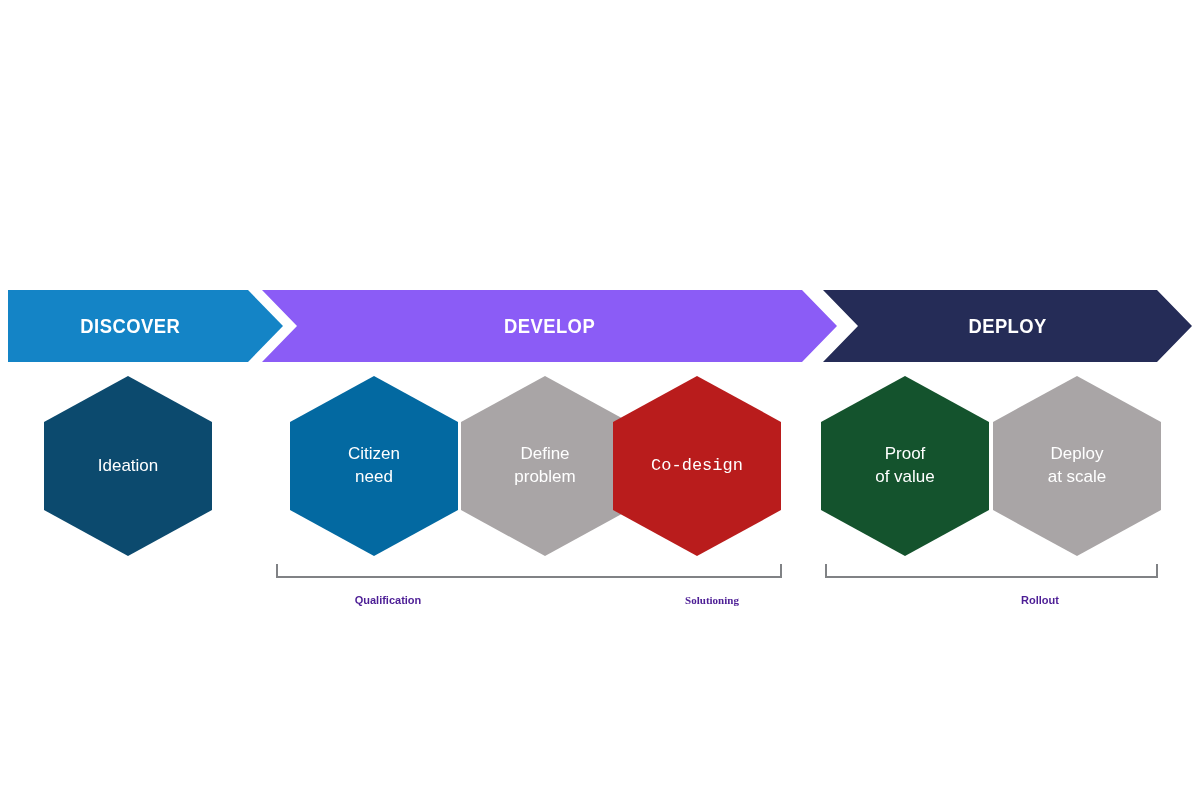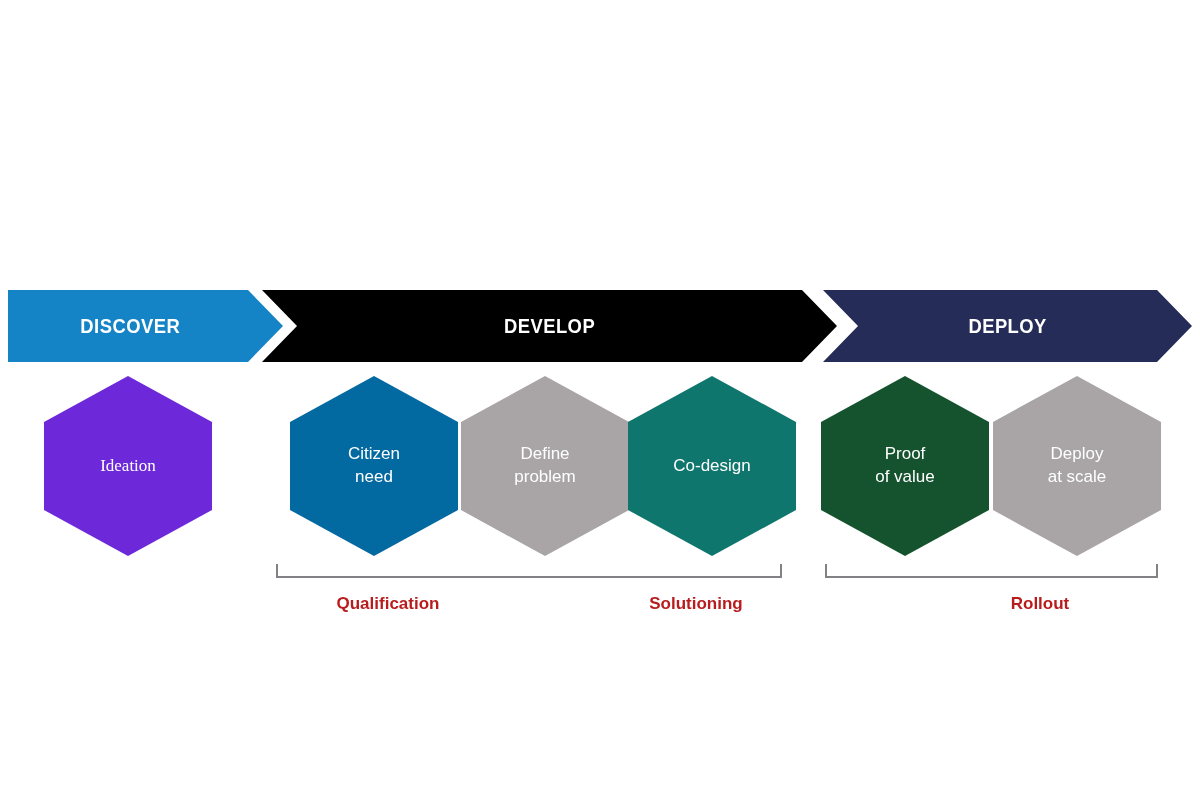--- a/index.html
+++ b/index.html
@@ -58,60 +58,60 @@
     box-sizing:border-box;
   }
   #bracket-develop{left:276px;width:506px;}
   #bracket-deploy{left:825px;width:333px;}
 
   .stage-label{
     position:absolute;
     top:594px;
     transform:translateX(-50%);
     font-weight:bold;
-    font-size:17px;
-    color:#b91c1c;
+    font-size:11px;
+    color:#4c1d95;
     white-space:nowrap;
   }
   #label-qualification{left:388px;}
-  #label-solutioning{left:696px;}
+  #label-solutioning{left:712px;font-family:Liberation Serif, serif;}
   #label-rollout{left:1040px;}
 </style>
 </head>
 <body>
 
 <div class="stage">
 
   <div class="arrow first" id="arrow-discover" style="background-color: rgb(20, 132, 198);">
     <span class="lbl">DISCOVER</span>
   </div>
 
-  <div class="arrow notched" id="arrow-develop" style="background-color: #000000;">
+  <div class="arrow notched" id="arrow-develop" style="background-color: #8b5cf6;">
     <span class="lbl">DEVELOP</span>
   </div>
 
   <div class="arrow notched" id="arrow-deploy" style="background-color: rgb(37, 44, 87);">
     <span class="lbl">DEPLOY</span>
   </div>
 
-  <div class="hex" style="left: 44px; background-color: #6d28d9; font-family: Liberation Serif, serif;">
+  <div class="hex" style="left: 44px; background-color: #0c4a6e;">
     <span>Ideation</span>
   </div>
 
   <div class="hex" style="left: 290px; background-color: #0369a1;">
     <span>Citizen
 need</span>
   </div>
 
   <div class="hex" style="left: 444px; background-color: rgb(169, 165, 166); margin-left: 17px;">
     <span>Define
 problem</span>
   </div>
 
-  <div class="hex" style="left: 628px; background-color: #0f766e;">
+  <div class="hex" style="left: 613px; background-color: #b91c1c; font-family: Liberation Mono, monospace;">
     <span>Co-design</span>
   </div>
 
   <div class="hex" style="left: 821px; background-color: #14532d;">
     <span>Proof
 of value</span>
   </div>
 
   <div class="hex" style="left: 993px; background-color: rgb(169, 165, 166);">
     <span>Deploy

